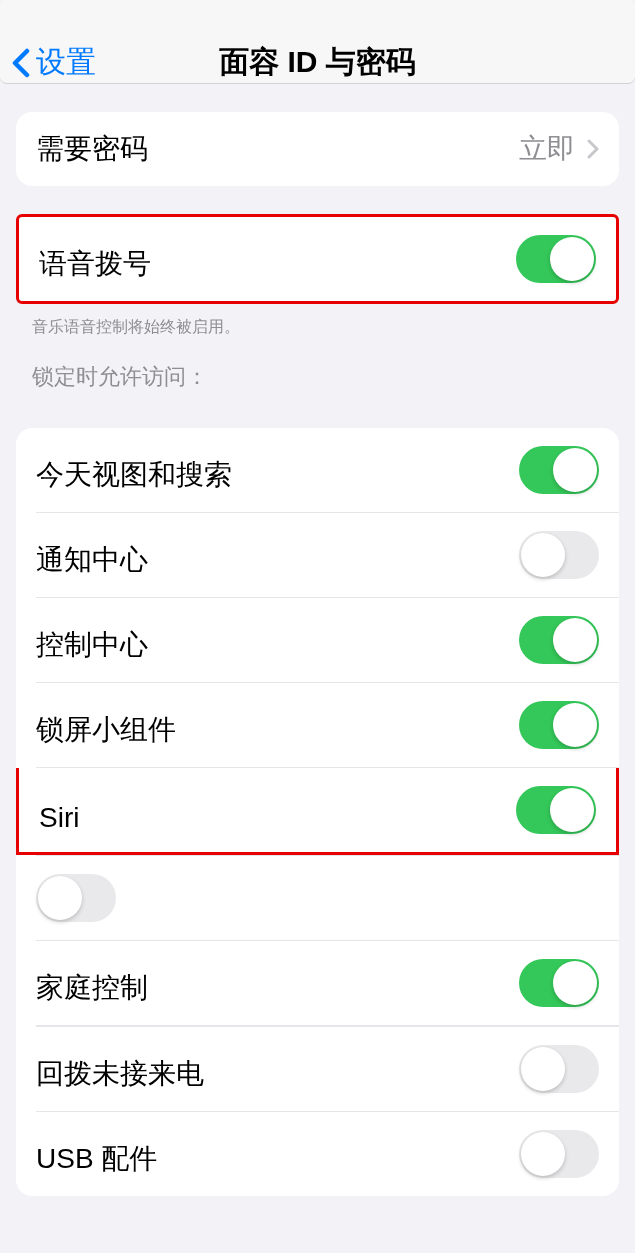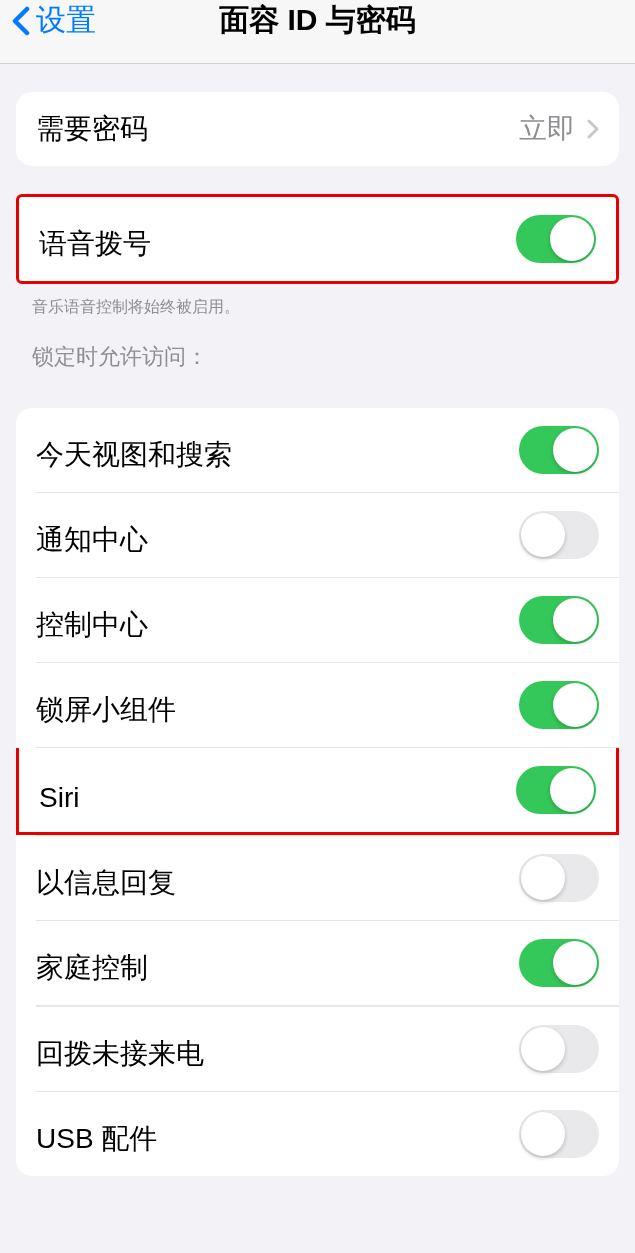--- a/index.html
+++ b/index.html
@@ -8,27 +8,28 @@
       box-sizing: border-box;
       font-family: -apple-system, BlinkMacSystemFont, "Helvetica Neue", sans-serif;
     }
     body {
       width: 635px;
       height: 1253px;
       background: #f2f2f7;
       overflow: hidden;
     }
     .nav-bar {
-      height: 64px;
+      height: 84px;
       background: #f7f7f7;
       border-bottom: 1px solid #d1d1d6;
       display: flex;
-      align-items: flex-start;
+      align-items: flex-end;
       position: relative;
       padding: 0 12px;
+      border-radius: 7px;
     }
     .back-button {
       display: flex;
       align-items: center;
       color: #007aff;
       font-size: 30px;
       cursor: pointer;
     }
     .back-chevron {
       width: 18px;
@@ -204,21 +205,20 @@
       </div>
       <div class="divider"></div>
       <div class="row row-highlighted">
         <span class="row-label">Siri</span>
         <div class="toggle on">
           <div class="toggle-knob"></div>
         </div>
       </div>
       <div class="divider"></div>
       <div class="row">
-        <span class="row-label">以信息回复</span>
         <div class="toggle off">
           <div class="toggle-knob"></div>
         </div>
       </div>
       <div class="divider"></div>
       <div class="row">
         <span class="row-label">家庭控制</span>
         <div class="toggle on">
           <div class="toggle-knob"></div>
         </div>

